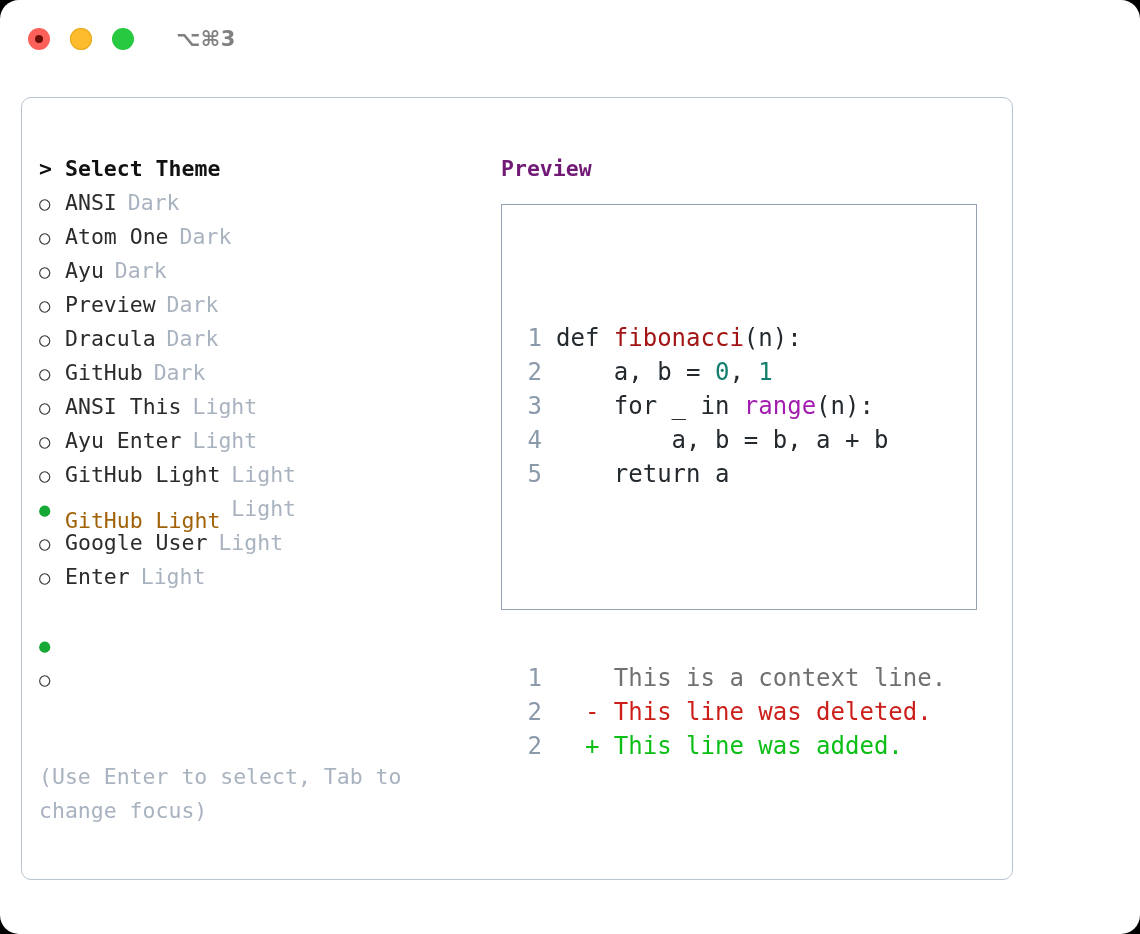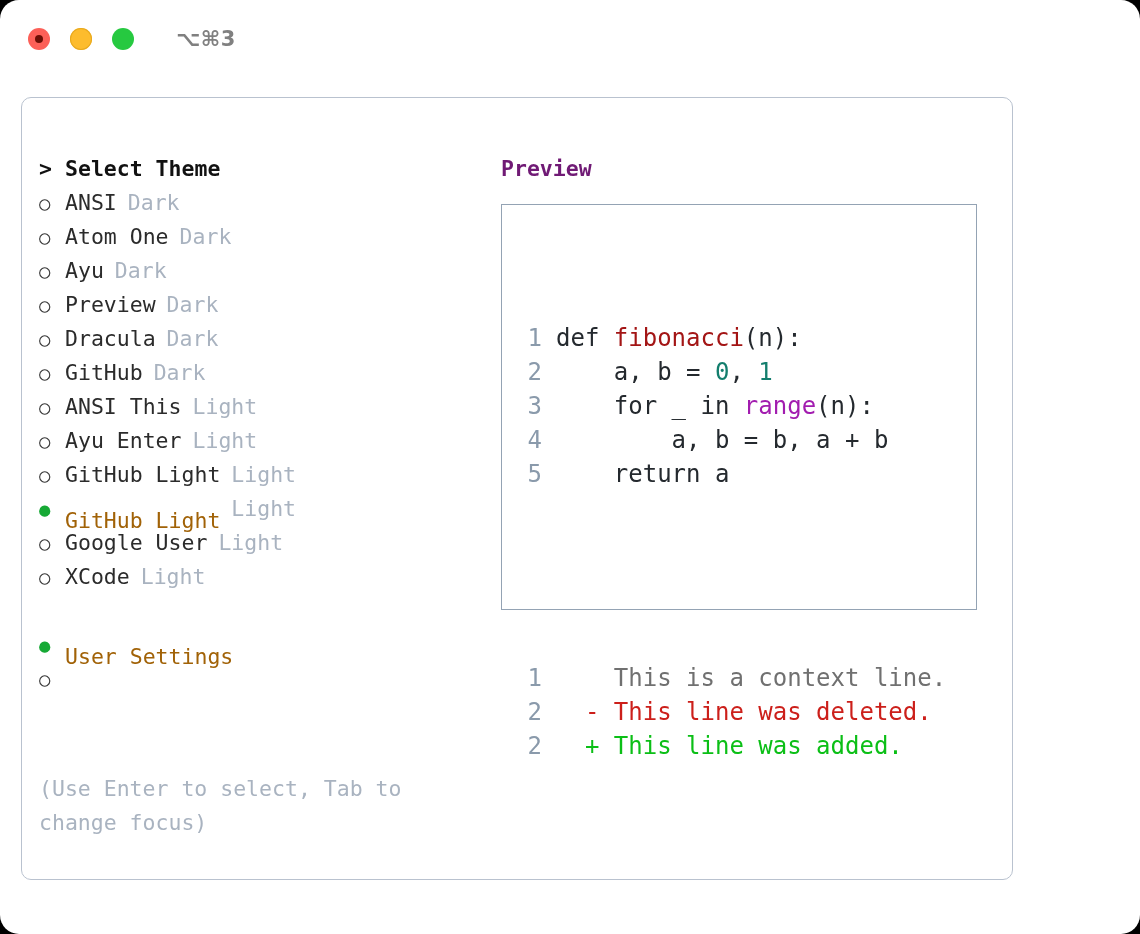--- a/index.html
+++ b/index.html
@@ -117,21 +117,20 @@
 
   .section-gap { height: 34px; }
 
   #hint {
     position: absolute;
     left: 17px; top: 662px;
     width: 420px;
     font-size: 21.5px;
     line-height: 34px;
     color: #a9b3c0;
-    margin-top: 12px;
   }
 
   
   #preview-column {
     position: absolute;
     left: 479px; top: 54px;
     width: 490px;
   }
   #preview-title {
     font-size: 21.5px;
@@ -249,32 +248,31 @@
             <span class="opt-label selected">GitHub Light</span>
             <span class="opt-tag">Light</span>
           </div>
           <div class="row">
             <span class="marker">○</span>
             <span class="opt-label">Google User</span>
             <span class="opt-tag">Light</span>
           </div>
           <div class="row">
             <span class="marker">○</span>
-            <span class="opt-label">XCode</span>
+            <span class="opt-label">Enter</span>
             <span class="opt-tag">Light</span>
           </div>
         </div>
 
       <div class="section-gap"></div>
 
 
       <div id="apply-list">
           <div class="row">
             <span class="marker on">●</span>
-            <span class="opt-label selected">User Settings</span>
           </div>
           <div class="row">
             <span class="marker">○</span>
           </div>
         </div>
     </div>
 
     <div id="hint">(Use Enter to select, Tab to change focus)</div>
 
     <div id="preview-column">

